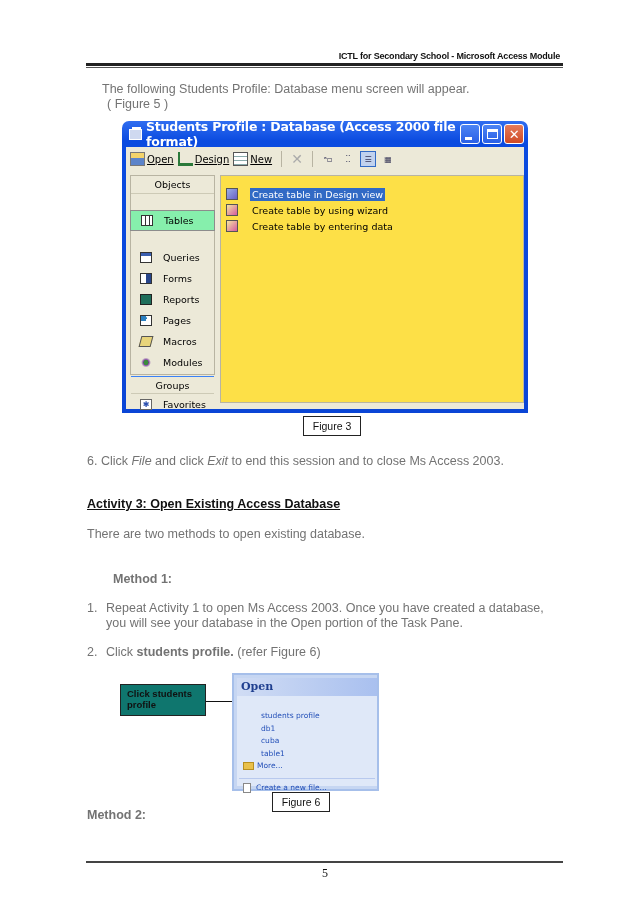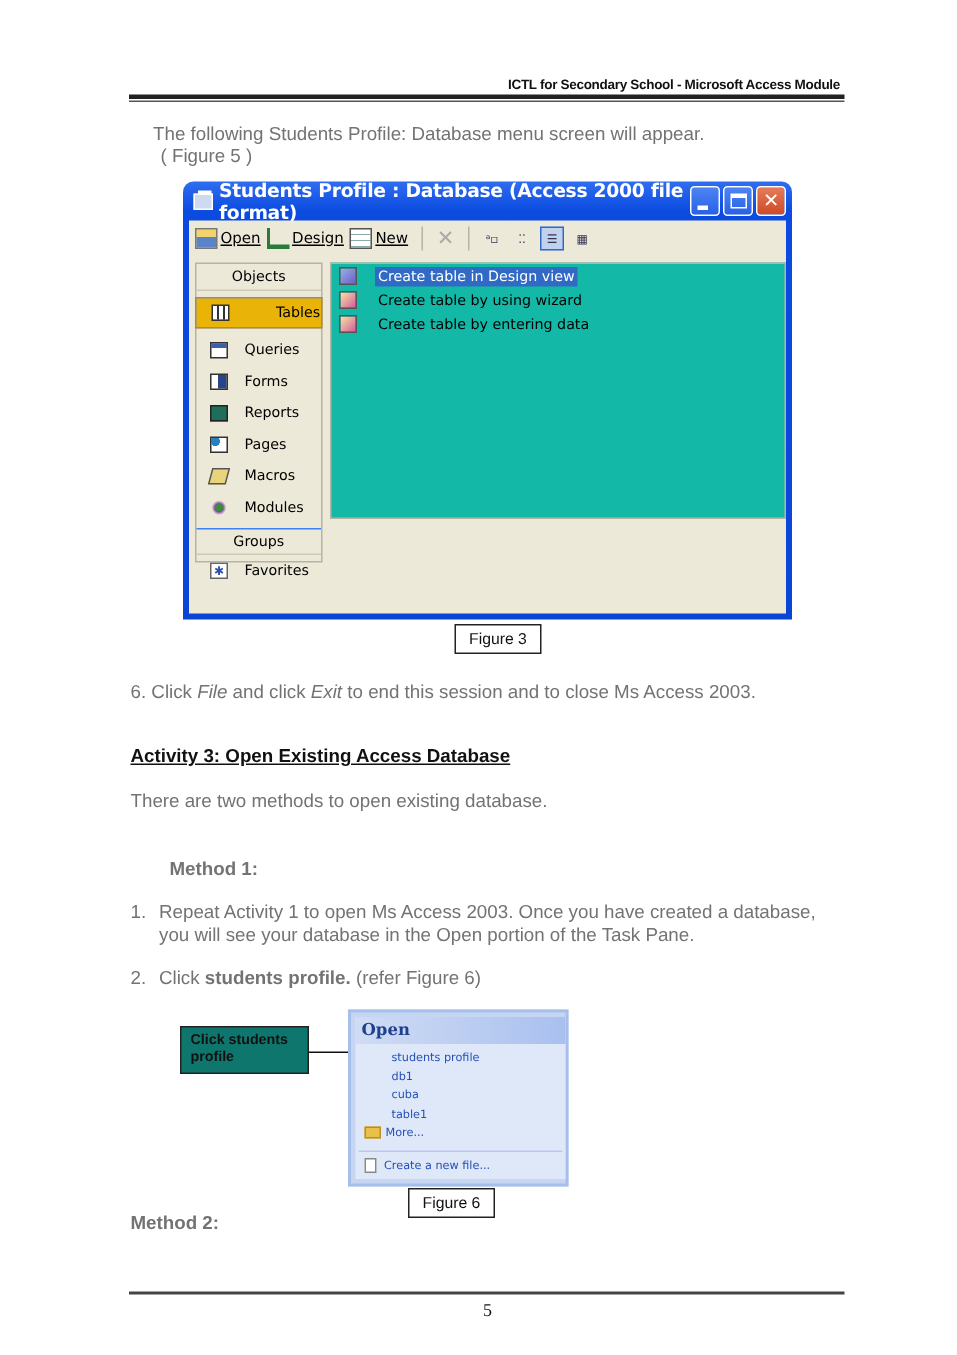--- a/index.html
+++ b/index.html
@@ -33,24 +33,24 @@
   .tool { display: flex; align-items: center; margin-right: 4px; }
   .tool .ic { width: 15px; height: 14px; margin-right: 2px; display: inline-block; position: relative; }
   .tool u { text-decoration: underline; }
   .sep { width: 1px; height: 16px; background: #b8b4a2; margin: 0 5px; }
   .view-ic { width: 16px; height: 16px; margin: 0 2px; display: flex; align-items: center; justify-content: center; font-size: 8px; color: #335; }
   .view-ic.active { border: 1px solid #316ac5; background: #c1d2ee; }
 
   .objpanel { position: absolute; left: 4px; top: 28px; width: 85px; height: 200px; border: 1px solid #b8b4a2; background: #ece9d8; font-size: 9.5px; font-family: "DejaVu Sans", sans-serif; }
   .grp-header { height: 18px; text-align: center; line-height: 18px; border-bottom: 1px solid #cdcab6; color: #000; }
   .obj { height: 21px; display: flex; align-items: center; padding-left: 9px; color: #000; }
-  .obj.selected { border: 1px solid #8c8c8c; background: #eab308; margin: 4px -1px; padding-left: 10px; gap: 20px; }
+  .obj.selected { border: 1px solid #8c8c8c; background: #86efac; margin: 16px -1px; padding-left: 10px; }
   .obj .oi { width: 12px; height: 11px; margin-right: 11px; display: inline-block; }
 
-  .listpanel { position: absolute; left: 94px; top: 28px; width: 304px; height: 171px; background: #14b8a6; border: 1px solid #b8b4a2; font-size: 9.5px; font-family: "DejaVu Sans", sans-serif; padding-top: 0; }
+  .listpanel { position: absolute; left: 94px; top: 28px; width: 304px; height: 228px; background: #fde047; border: 1px solid #b8b4a2; font-size: 9.5px; font-family: "DejaVu Sans", sans-serif; padding-top: 10px; }
   .li { height: 16px; display: flex; align-items: center; padding-left: 5px; color: #000; }
   .li .lic { width: 12px; height: 12px; margin-right: 12px; border: 1px solid #555; background: linear-gradient(135deg, #f5e6a0, #d45aa0); }
   .li .lic.design { background: linear-gradient(135deg, #9ab0e6, #6a5fc6); }
   .li .txt { padding: 1px 2px; }
   .li.selected .txt { background: #316ac5; color: #fff; }
 
   .caption-box { border: 1px solid #222; font-size: 10.5px; text-align: center; background: #fff; color: #111; }
 
   h2.act { font-size: 12.5px; font-weight: bold; text-decoration: underline; }
   .bold { font-weight: bold; }
@@ -192,21 +192,21 @@
   <span>Click </span><b>students profile.</b><span> (refer Figure 6)</span>
 </div>
 
 <div class="abs callout">Click students profile</div>
 <div class="abs arrow-line"></div>
 <div class="abs arrow-head"></div>
 
 <div class="abs taskpane">
   <div class="tp-inner">
     <div class="tp-header">Open</div>
-    <div class="tp-link" style="margin-top:3px;">students profile</div>
+    <div class="tp-link" style="margin-top:14px;">students profile</div>
     <div class="tp-link">db1</div>
     <div class="tp-link">cuba</div>
     <div class="tp-link">table1</div>
     <div class="tp-link more">
       <span class="folder"></span>
       <span>More...</span>
     </div>
     <div class="tp-divider"></div>
     <div class="tp-create">
       <span class="doc-ic"></span>

